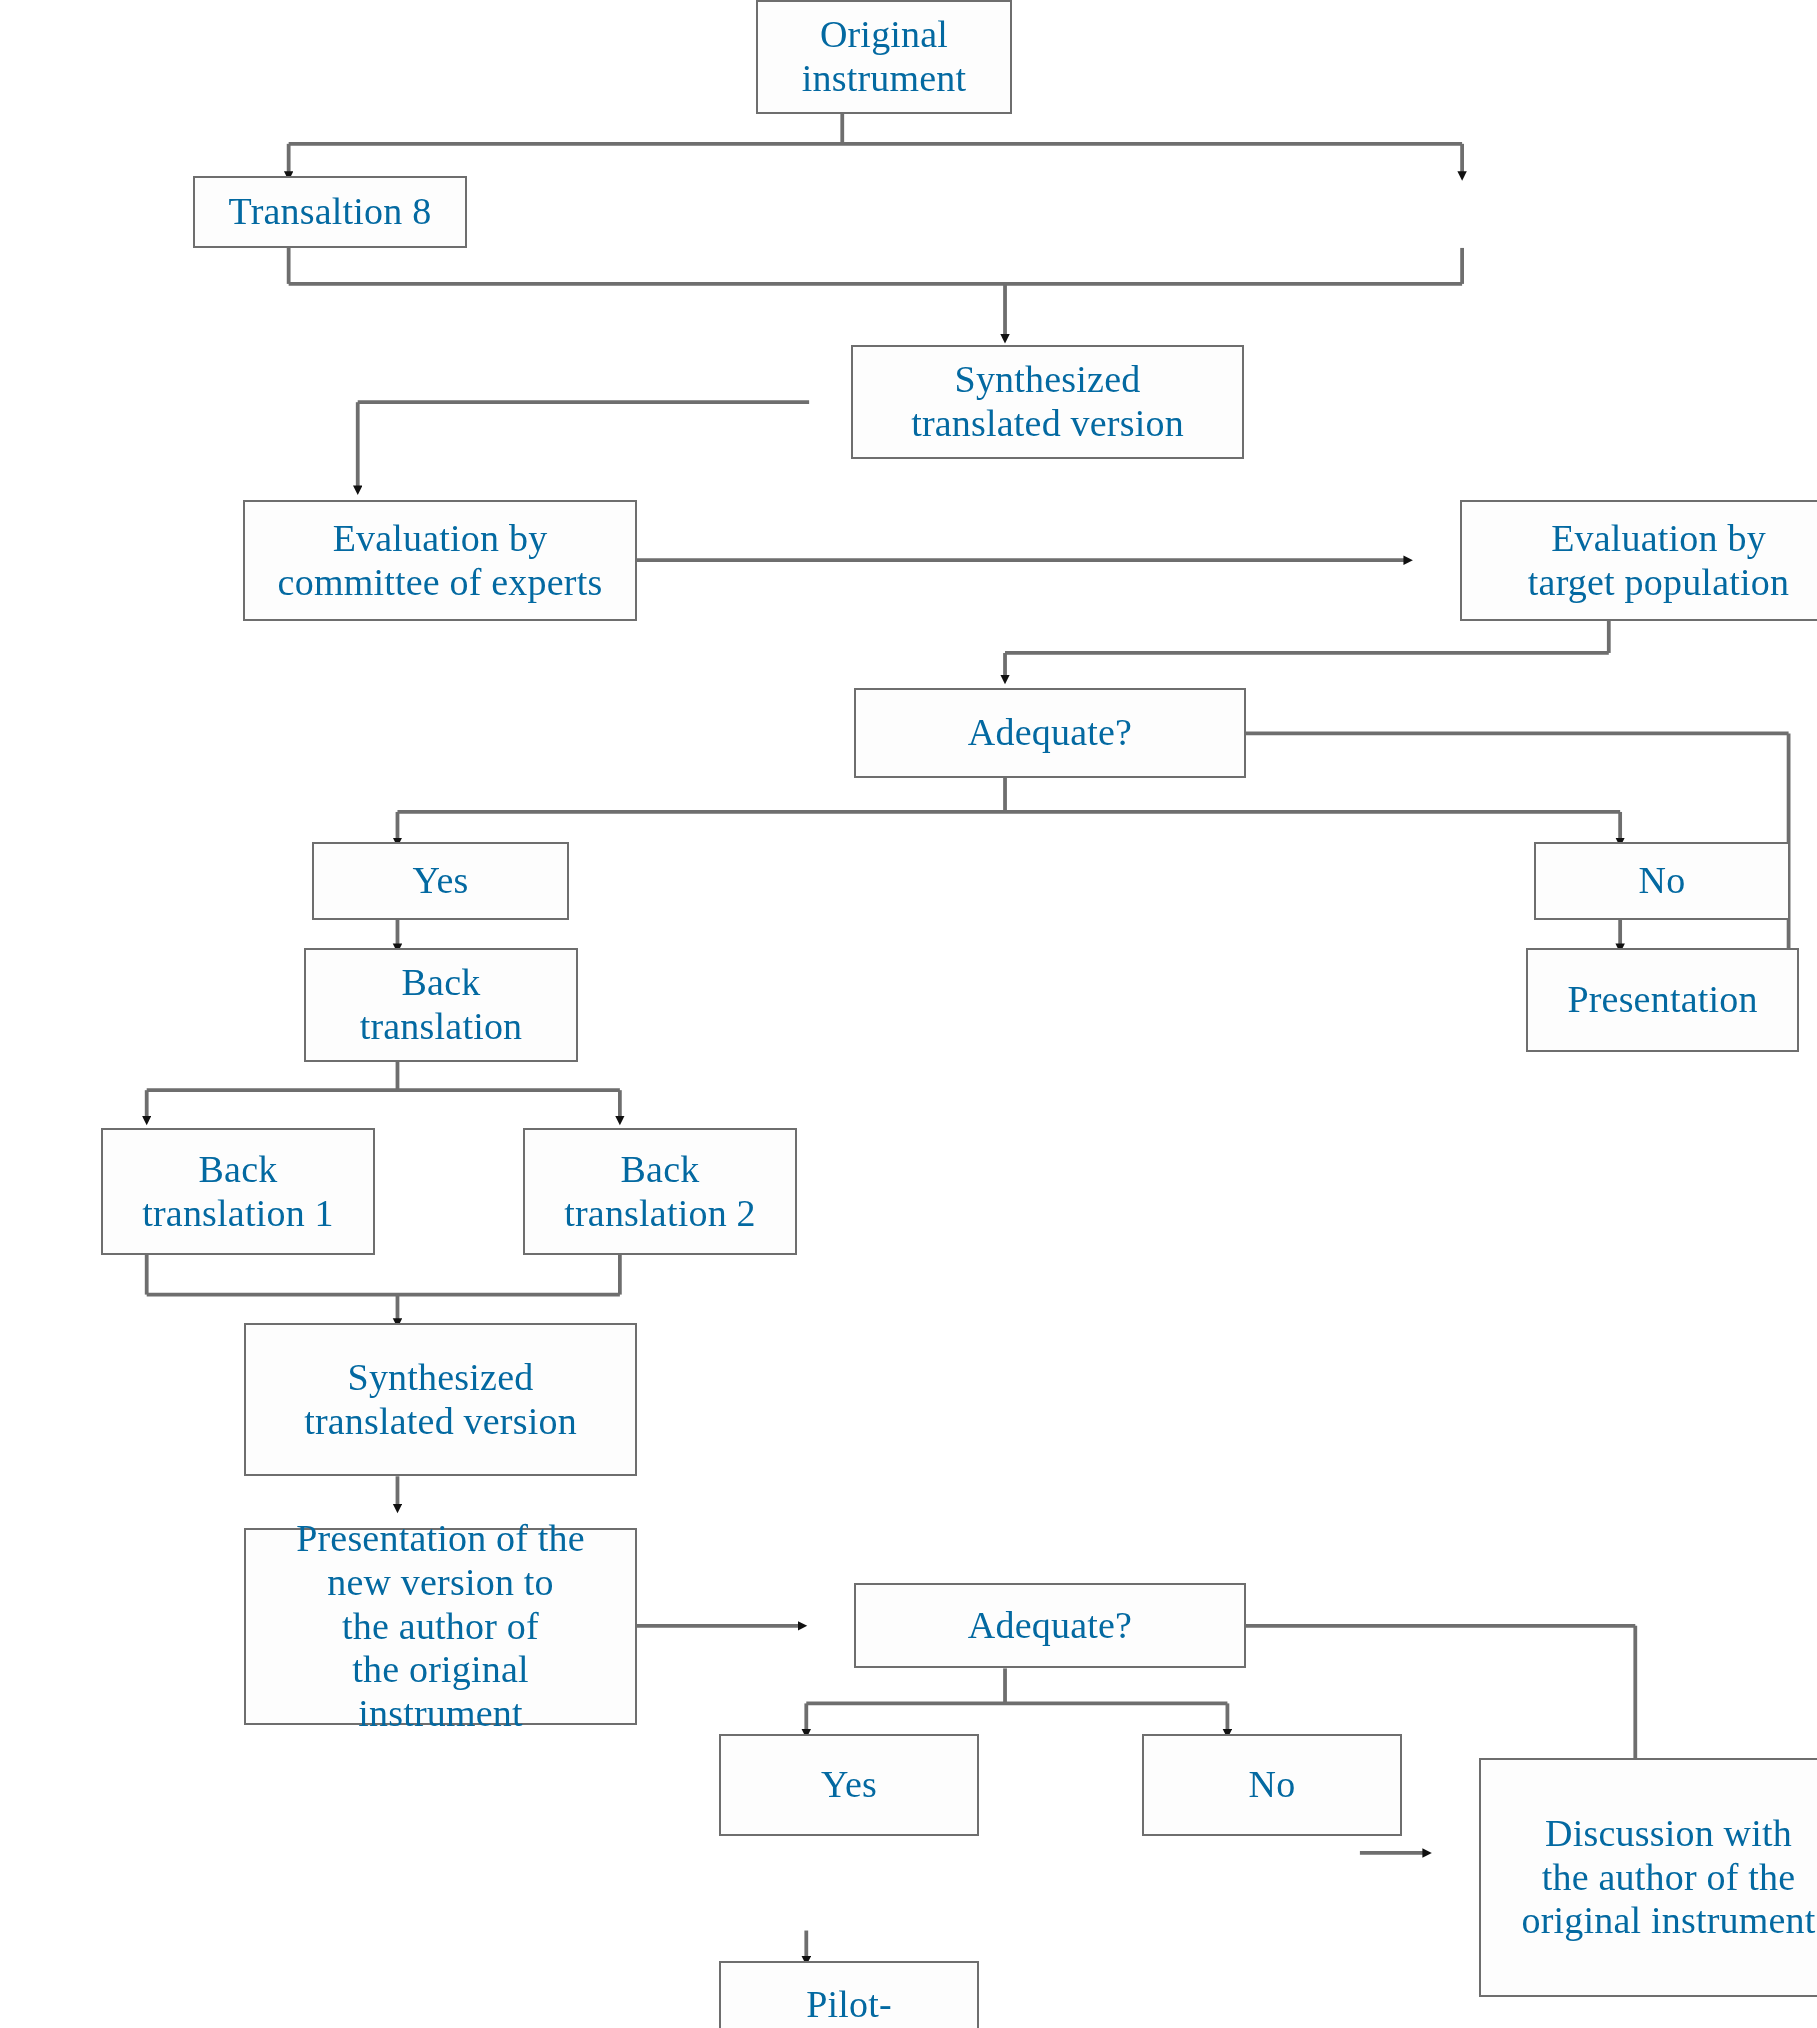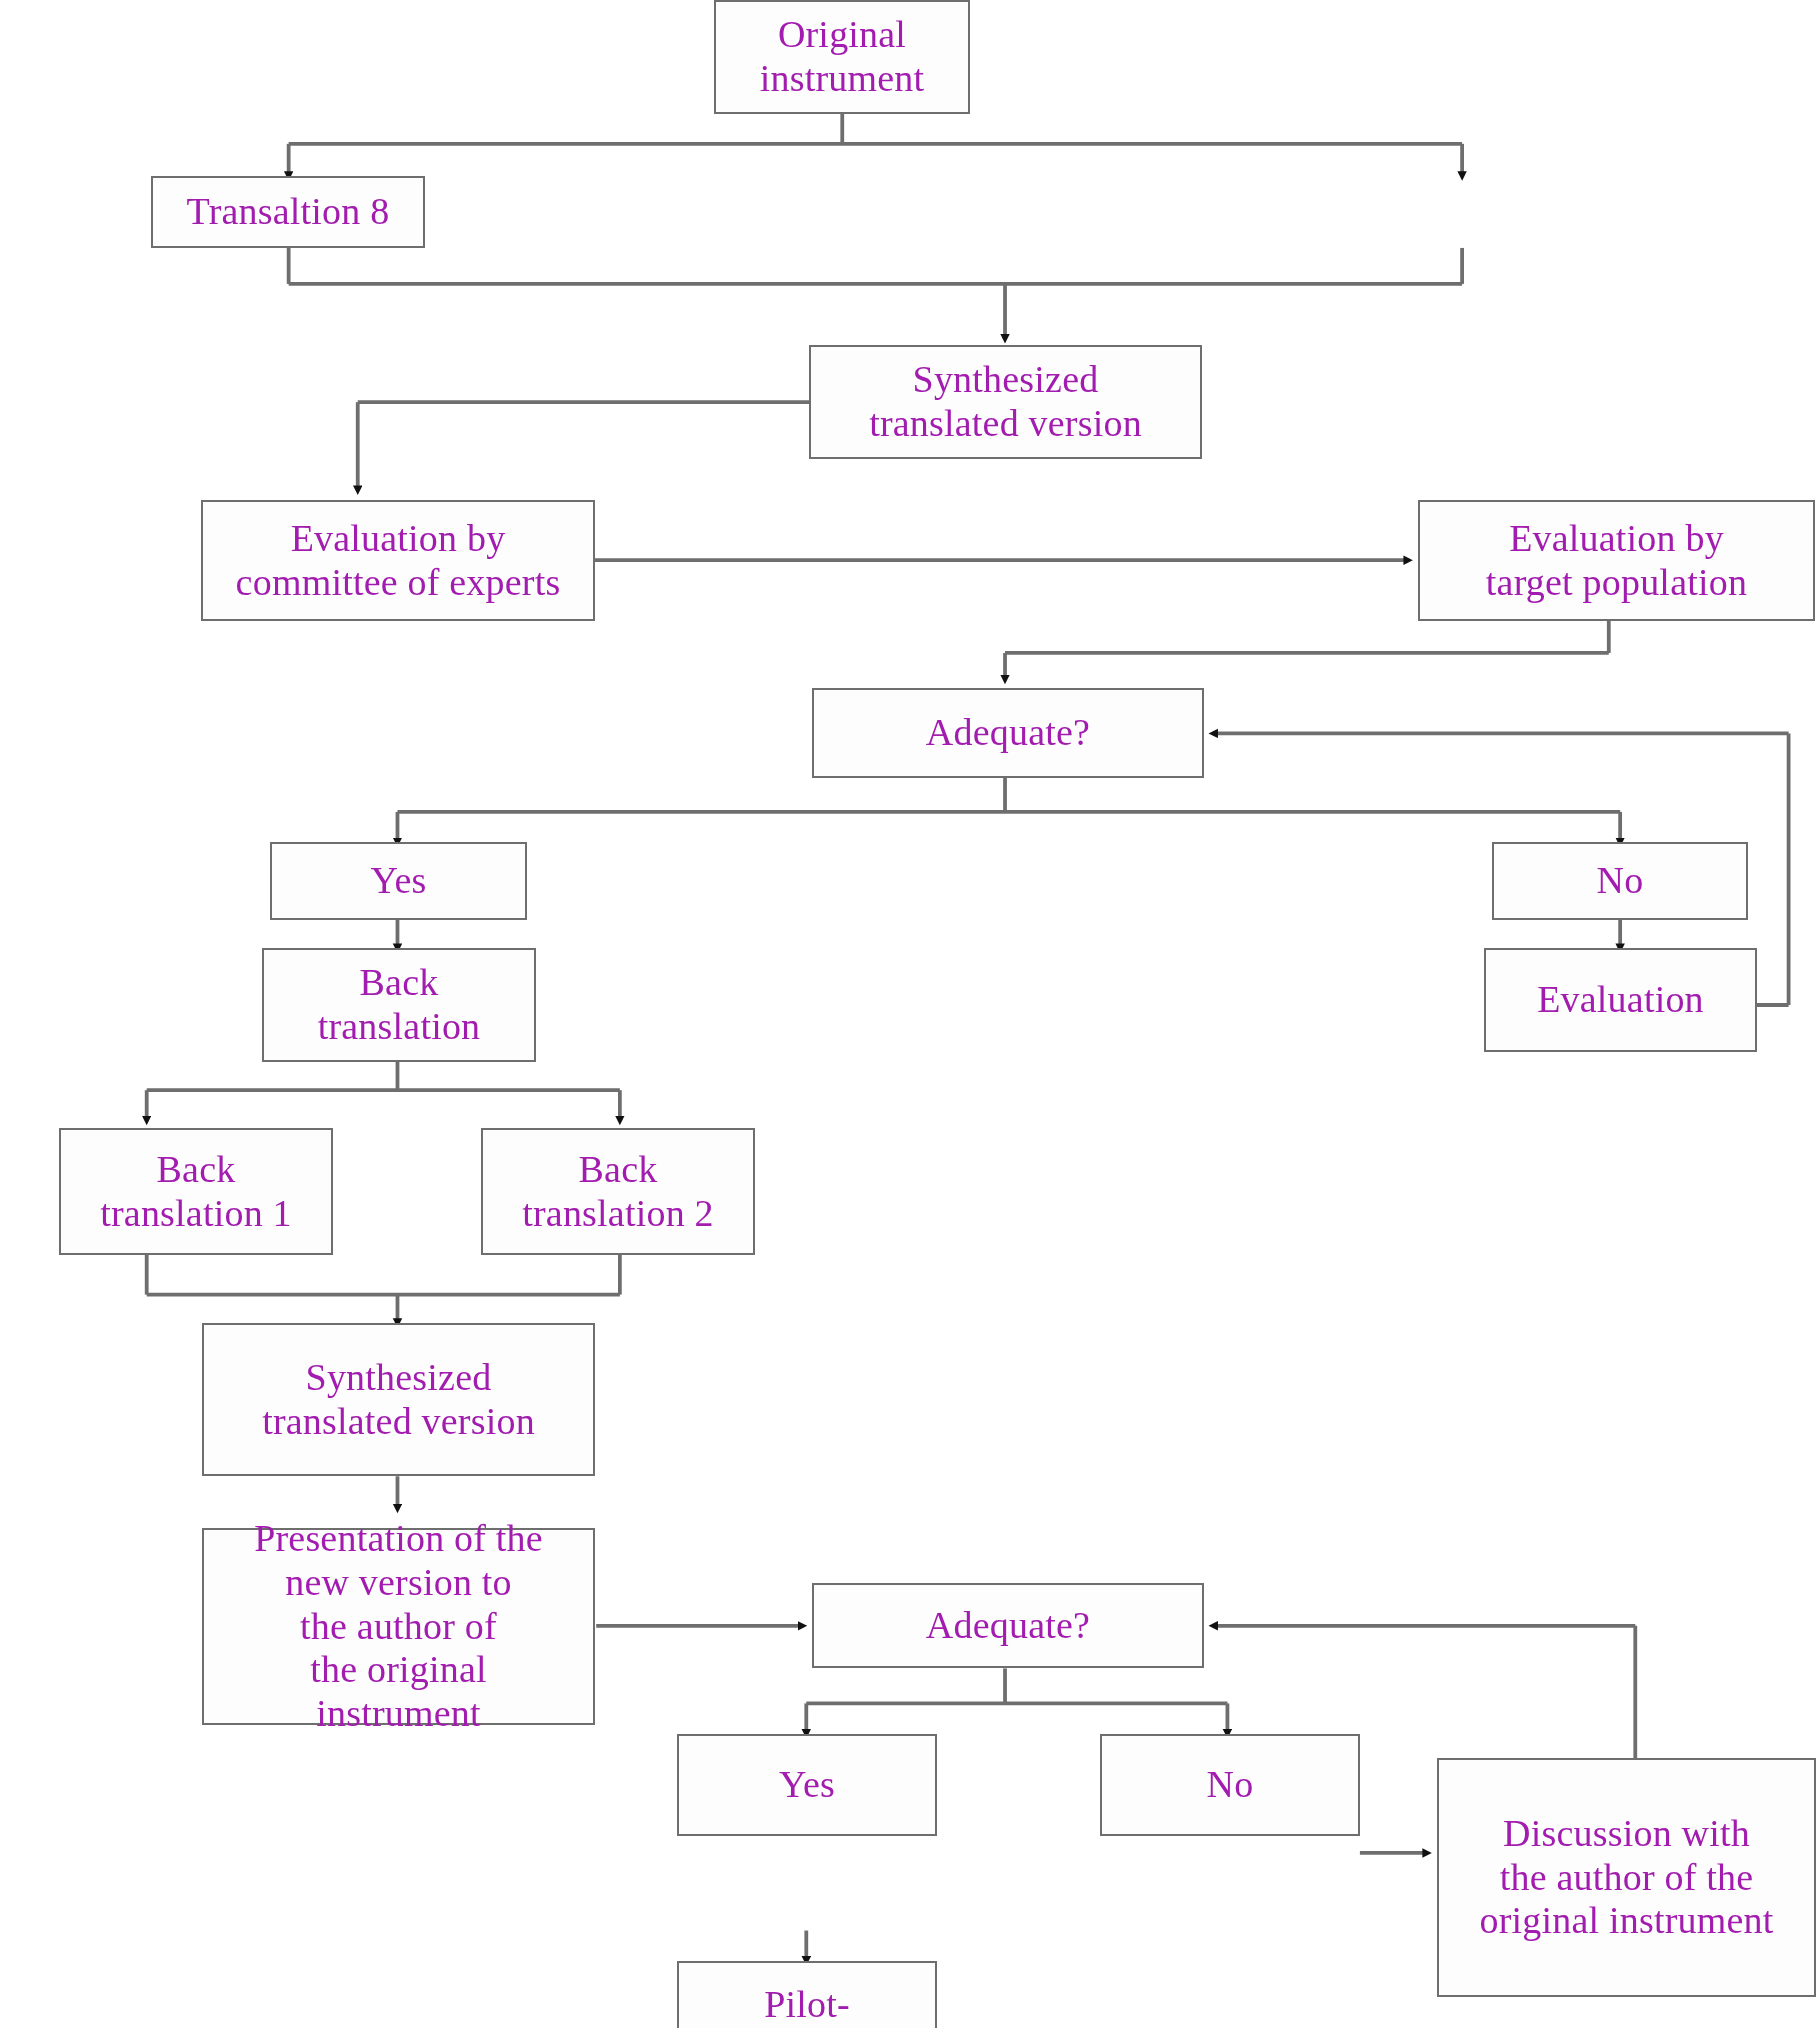--- a/index.html
+++ b/index.html
@@ -10,23 +10,24 @@
   .node{
     position:absolute;
     box-sizing:border-box;
     border:2.8px solid #6e6e6e;
     background:#fdfdfd;
     display:flex;align-items:center;justify-content:center;
     text-align:center;
     font-size:38px;
     line-height:1.15;
     letter-spacing:0.2px;
-    color:#a21caf;
+    color:#0369a1;
     padding:3.8px 9.5px;
     z-index:2;
+    margin-left:42px;
   }
   .node span{display:block;width:100%;}
 </style>
 </head>
 <body>
 
 <div id="stage">
 
   <svg id="wires" viewBox="0 0 1920 2143" xmlns="http://www.w3.org/2000/svg">
     <defs>
@@ -128,21 +129,21 @@
 
   <div class="node" style="left:270px;top:842px;width:257px;height:78px;">
     <span style="white-space:pre-line;">Yes</span>
   </div>
 
   <div class="node" style="left:1492px;top:842px;width:256px;height:78px;">
     <span style="white-space:pre-line;">No</span>
   </div>
 
   <div class="node" style="left:1484px;top:948px;width:273px;height:104px;">
-    <span style="white-space:pre-line;">Evaluation</span>
+    <span style="white-space:pre-line;">Presentation</span>
   </div>
 
   <div class="node" style="left:262px;top:948px;width:274px;height:114px;">
     <span style="white-space:pre-line;">Back
 translation</span>
   </div>
 
   <div class="node" style="left:59px;top:1128px;width:274px;height:127px;">
     <span style="white-space:pre-line;">Back
 translation 1</span>

